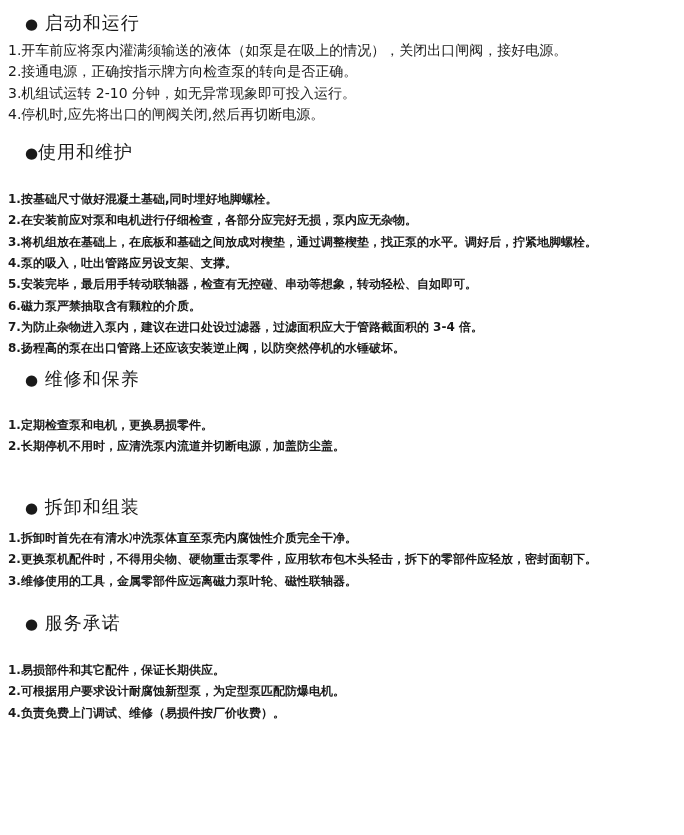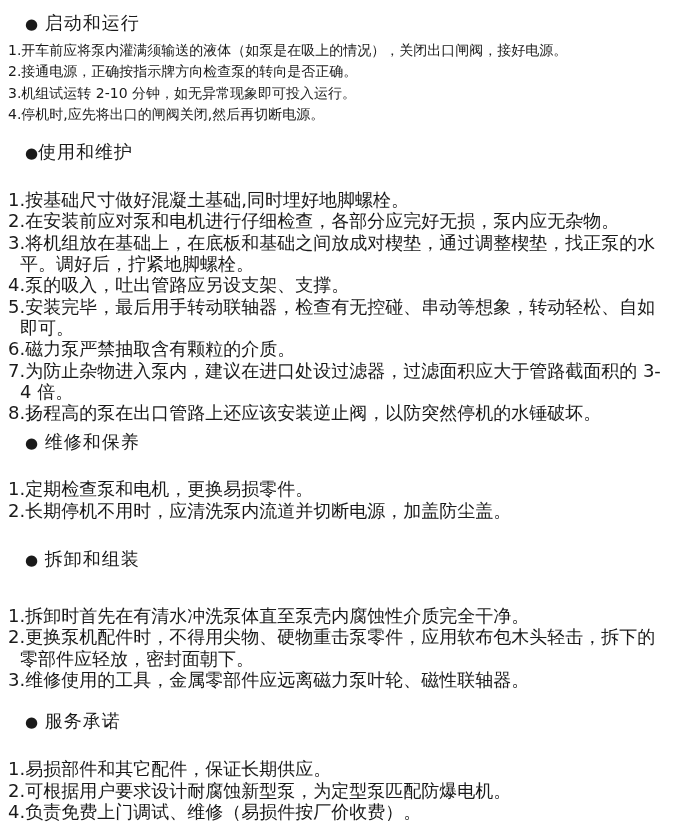--- a/index.html
+++ b/index.html
@@ -35,30 +35,30 @@
     padding: 0;
   }
   .item {
     margin: 0;
     padding-left: 12px;
     text-indent: -12px;
     line-height: 21.3px;
   }
   
   .s1 .item { font-size: 14px; }
-  .s2 .item, .s3 .item, .s4 .item, .s5 .item { font-size: 18px; }
+  .s2 .item, .s3 .item, .s4 .item, .s5 .item { font-size: 12px; font-weight: bold; }
 
   
   .s1 .items { margin-top: 6px; }
   .s2 .heading { margin-top: 17px; }
   .s2 .items { margin-top: 26px; }
   .s3 .heading { margin-top: 9px; }
   .s3 .items { margin-top: 25px; }
-  .s4 .heading { margin-top: 28px; }
-  .s4 .items { margin-top: 35px; }
+  .s4 .heading { margin-top: 40px; }
+  .s4 .items { margin-top: 10px; }
   .s5 .heading { margin-top: 21px; }
   .s5 .items { margin-top: 26px; }
 </style>
 </head>
 <body style="background: rgb(255, 255, 255); color: rgb(26, 26, 26);">
 
 <div class="doc">
 
   <section class="section s1">
     <h2 class="heading"><span class="bullet">●</span><span> 启动和运行</span></h2>

